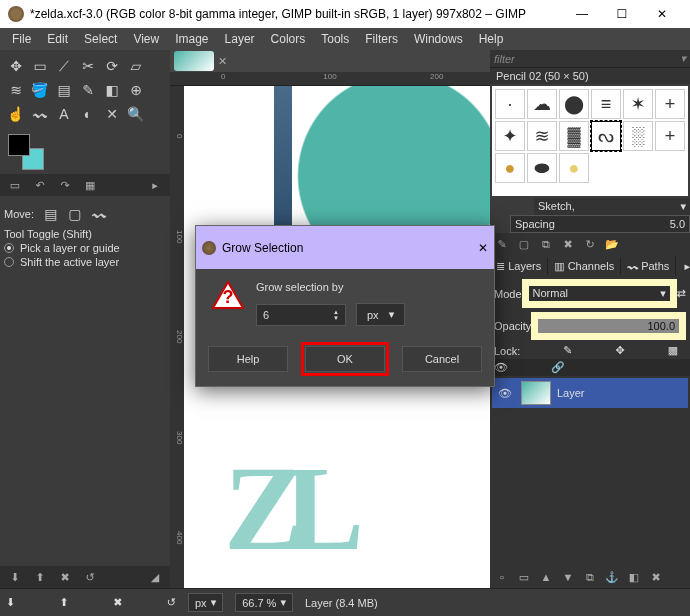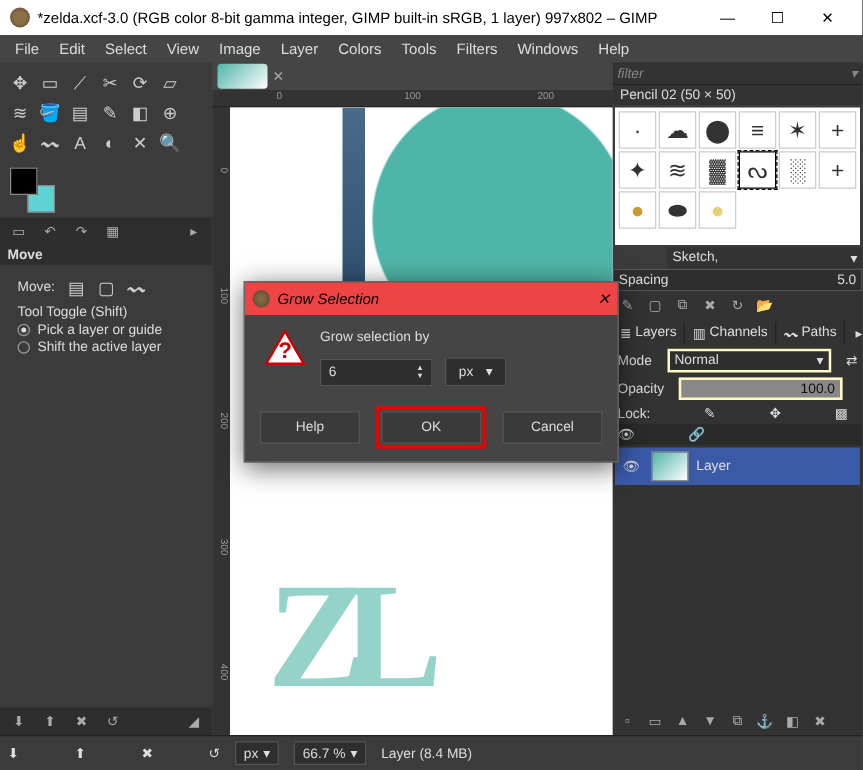--- a/index.html
+++ b/index.html
@@ -15,59 +15,59 @@
 .midcol { flex: 1; background: #454545; display: flex; flex-direction: column; position: relative; }
 .rightcol { width: 200px; background: #3b3b3b; display: flex; flex-direction: column; }
 .toolbox { padding: 4px; display: flex; flex-wrap: wrap; }
 .tool { width: 22px; height: 22px; margin: 1px; display: flex; align-items: center; justify-content: center; color: #ccc; cursor: pointer; font-size: 14px; }
 .colorswatch { margin: 4px 8px; position: relative; width: 36px; height: 36px; }
 .colorswatch .fg { position: absolute; top: 0; left: 0; width: 22px; height: 22px; background: #000; border: 1px solid #888; }
 .colorswatch .bg { position: absolute; bottom: 0; right: 0; width: 22px; height: 22px; background: #5fd3d3; border: 1px solid #888; }
 .dockbar { background: #2e2e2e; height: 22px; display: flex; align-items: center; padding: 0 4px; justify-content: space-between; }
 .dockbar .icn { width: 18px; height: 18px; margin: 0 2px; color: #aaa; display: inline-flex; align-items: center; justify-content: center; }
 .movelabel { background: #2e2e2e; padding: 2px 6px; font-weight: bold; }
-.toolopts { padding: 4px 14px; font-size: 11px; }
+.toolopts { padding: 4px 4px; font-size: 11px; }
 .toolopts .row { display: flex; align-items: center; margin: 2px 0; }
 .toolopts .radio { width: 10px; height: 10px; border-radius: 50%; border: 1px solid #999; margin-right: 6px; }
 .toolopts .radio.on::after { content: ""; display: block; width: 4px; height: 4px; background: #ddd; border-radius: 50%; margin: 2px; }
 .tabstrip { background: #454545; height: 22px; display: flex; align-items: center; padding: 0 4px; }
 .tabstrip .thumb { width: 40px; height: 20px; background: linear-gradient(135deg,#4fb5a8,#fff); border-radius: 3px; margin-right: 4px; }
 .tabstrip .closetab { width: 12px; height: 12px; color: #aaa; }
 .rulerH { height: 14px; background: #333; border-bottom: 1px solid #222; font-size: 8px; color: #999; display:flex; }
 .rulerH span { flex:1; text-align:center; }
 .canvasarea { flex: 1; display: flex; }
 .rulerV { width: 14px; background: #333; font-size: 8px; color: #999; display:flex; flex-direction:column; }
 .rulerV span { flex:1; writing-mode: vertical-rl; text-align:center; }
 .canvas { flex: 1; background: #fff; position: relative; overflow: hidden; }
 .filterrow { display: flex; align-items: center; padding: 2px 4px; background: #333; justify-content: space-between; }
 .filterrow span { font-style: italic; color: #888; }
 .brushname { padding: 2px 6px; background: #333; border-top: 1px solid #222; }
 .brushgrid { height: 110px; background: #fff; margin: 2px; display: flex; flex-wrap: wrap; align-content: flex-start; padding: 2px; }
 .brushcell { width: 30px; height: 30px; border: 1px solid #ccc; margin: 1px; display: flex; align-items: center; justify-content: center; color: #333; font-size: 18px; }
 .brushcell.sel { border: 1px solid #000; outline: 1px dashed #000; }
 .comborow { display: flex; padding: 2px 4px; background: #333; justify-content: space-between; margin-left: 44px; }
-.spacingrow { display: flex; padding: 2px 4px; background: #2e2e2e; justify-content: space-between; border: 1px solid #555; }
+.spacingrow { display: flex; padding: 2px 4px; background: #2e2e2e; justify-content: space-between; border: 1px solid #555; margin-left: 20px; }
 .iconrow { display: flex; padding: 2px; background: #333; }
 .iconrow .i { width: 20px; height: 18px; color: #aaa; display: flex; align-items: center; justify-content: center; margin-right: 2px; }
 .tabsrow { display: flex; background: #333; height: 22px; align-items: center; }
 .tabsrow .tab { padding: 2px 6px; display: flex; align-items: center; border-right: 1px solid #222; }
 .moderow, .opacityrow { display: flex; padding: 2px 4px; align-items: center; background: #333; }
-.moderow .sel, .opacityrow .bar { flex: 1; background: #2e2e2e; padding: 1px 4px; margin: 0 12px; display: flex; justify-content: space-between; border: 2px solid #fef9c3; }
+.moderow .sel, .opacityrow .bar { flex: 1; background: #2e2e2e; padding: 1px 4px; margin: 0 0; display: flex; justify-content: space-between; border: 7px solid #fef9c3; }
 .opacityrow .bar { background: #888; color: #111; justify-content: flex-end; }
 .lockrow { display: flex; padding: 2px 4px; align-items: center; background: #333; gap: 43px; }
 .layerlist { flex: 1; background: #333; padding: 2px; }
 .layerrow { display: flex; align-items: center; padding: 2px; border: 1px solid transparent; }
 .layerrow.sel { background: #3a5aa8; }
 .layerrow .eye { width: 20px; text-align: center; }
 .layerrow .thumb { width: 30px; height: 24px; background: linear-gradient(135deg,#4fb5a8,#fff); margin: 0 6px; border: 1px solid #888; }
 .statusbar { height: 28px; background: #3b3b3b; display: flex; align-items: center; padding: 0 6px; border-top: 1px solid #222; }
 .statusbar .grp { display: flex; align-items: center; margin-right: 12px; }
 .statusbar .zoombox { background: #2e2e2e; padding: 2px 6px; border: 1px solid #555; display: flex; align-items: center; }
 .dialog { position: absolute; left: 195px; top: 225px; width: 300px; background: #454545; border: 1px solid #666; box-shadow: 0 4px 20px rgba(0,0,0,0.6); z-index: 50; }
-.dialog .titleb { background: #ef4444; color: #000; height: 26px; display: flex; align-items: center; padding: 0 6px; font-size: 12px; justify-content: space-between; font-style: italic; }
+.dialog .titleb { background: #c4b5fd; color: #000; height: 43px; display: flex; align-items: center; padding: 0 6px; font-size: 12px; justify-content: space-between; }
 .dialog .titleb .gicn { width: 14px; height: 14px; background: radial-gradient(circle,#8b6f47,#5a4530); border-radius: 50%; margin-right: 6px; }
 .dialog .body { padding: 12px 16px; }
 .dialog .body .toprow { display: flex; align-items: flex-start; }
 .dialog .warnicon { width: 32px; height: 28px; margin-right: 12px; }
 .dialog .inprow { display: flex; margin-top: 10px; align-items: center; }
 .dialog .numin { background: #2e2e2e; border: 1px solid #555; padding: 4px 6px; width: 90px; color: #ddd; display: flex; justify-content: space-between; }
 .dialog .spin { display:flex; flex-direction:column; font-size:6px; line-height:6px; }
 .dialog .unit { background: #2e2e2e; border: 1px solid #555; padding: 4px 10px; margin-left: 10px; display: flex; align-items: center; }
 .dialog .btnrow { display: flex; padding: 8px 12px 14px; justify-content: space-between; }
 .dialog .btn { background: #3a3a3a; border: 1px solid #555; padding: 6px 0; width: 80px; text-align: center; cursor: pointer; }
@@ -132,21 +132,20 @@
     </div>
     <div class="dockbar">
       <div>
         <span class="icn">▭</span>
         <span class="icn">↶</span>
         <span class="icn">↷</span>
         <span class="icn">▦</span>
       </div>
       <span class="icn arrowRight"></span>
     </div>
-    <div class="movelabel">Move</div>
     <div class="toolopts">
       <div class="row">
         <span>Move:</span>
         <span class="tool" style="margin-left:6px">▤</span>
         <span class="tool">▢</span>
         <span class="tool">〰</span>
       </div>
       <div class="row">Tool Toggle  (Shift)</div>
       <div class="row">
           <div class="radio on"></div>
@@ -182,21 +181,21 @@
     <div class="canvasarea">
       <div class="rulerV">
         <span>0</span>
         <span>100</span>
         <span>200</span>
         <span>300</span>
         <span>400</span>
       </div>
       <div class="canvas">
         <div class="zelda-art"></div>
-        <div style="position:absolute;left:30px;bottom:10px;font:700 120px serif;color:#4fb5a8;letter-spacing:-20px;opacity:0.6">ZL</div>
+        <div style="position:absolute;left:40px;bottom:10px;font:700 120px serif;color:#4fb5a8;letter-spacing:-20px;opacity:0.6">ZL</div>
       </div>
     </div>
   </div>
 
   <div class="rightcol">
     <div class="filterrow">
       <span>filter</span>
       <span class="arrowDown"></span>
     </div>
     <div class="brushname">Pencil 02 (50 × 50)</div>

